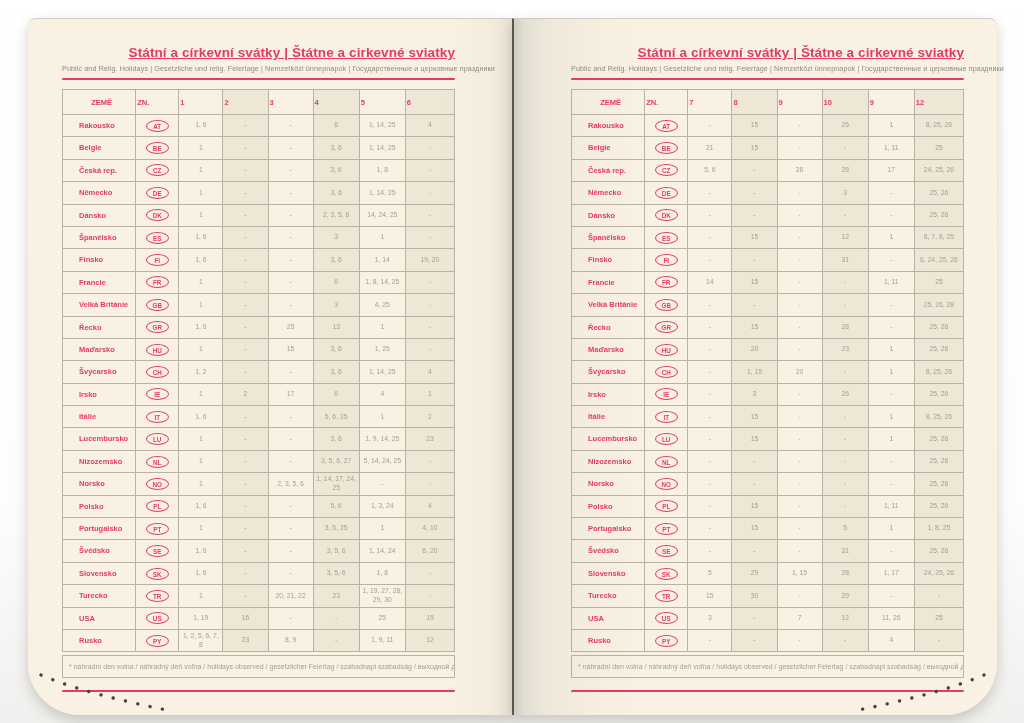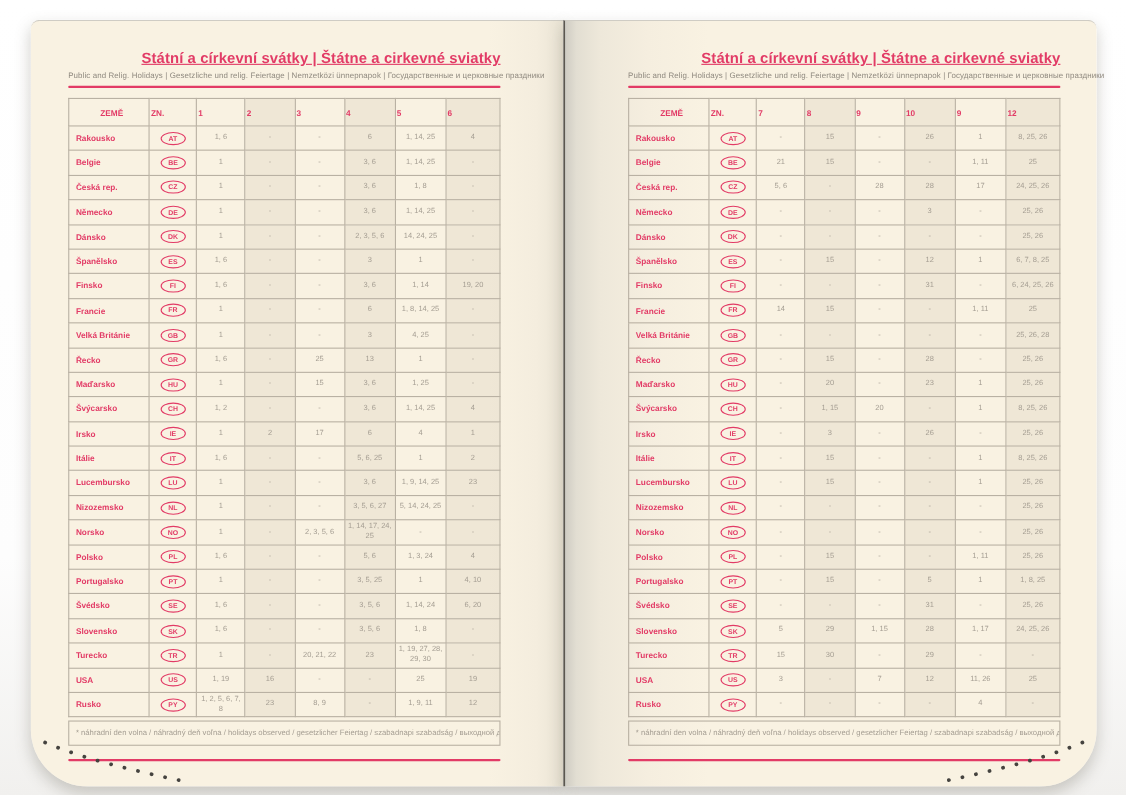--- a/index.html
+++ b/index.html
@@ -44,21 +44,21 @@
   th,td{border:1px solid #b9b1a3;overflow:hidden;}
   thead th{
     height:22px;color:var(--accent);font-size:7.5px;font-weight:bold;text-align:left;
   }
   thead th.country-h{text-align:center;padding-left:6px;}
   tbody td{
     height:21.4px;text-align:center;font-size:6.8px;color:#a49d92;
     padding:0 1px;line-height:1.25;
   }
   td.country{
-    text-align:left;padding-left:6px;color:var(--accent);
+    text-align:left;padding-left:16px;color:var(--accent);
     font-weight:bold;font-size:7.5px;
   }
   td.shade,th.shade{background:rgba(167,144,120,0.11);}
   .badge{
     display:inline-block;min-width:23px;height:12px;line-height:11px;
     border:1px solid var(--accent);border-radius:50%;
     color:var(--accent);font-size:6.3px;font-weight:bold;
     padding:0 2px;box-sizing:border-box;
   }
   .footnote-box{

